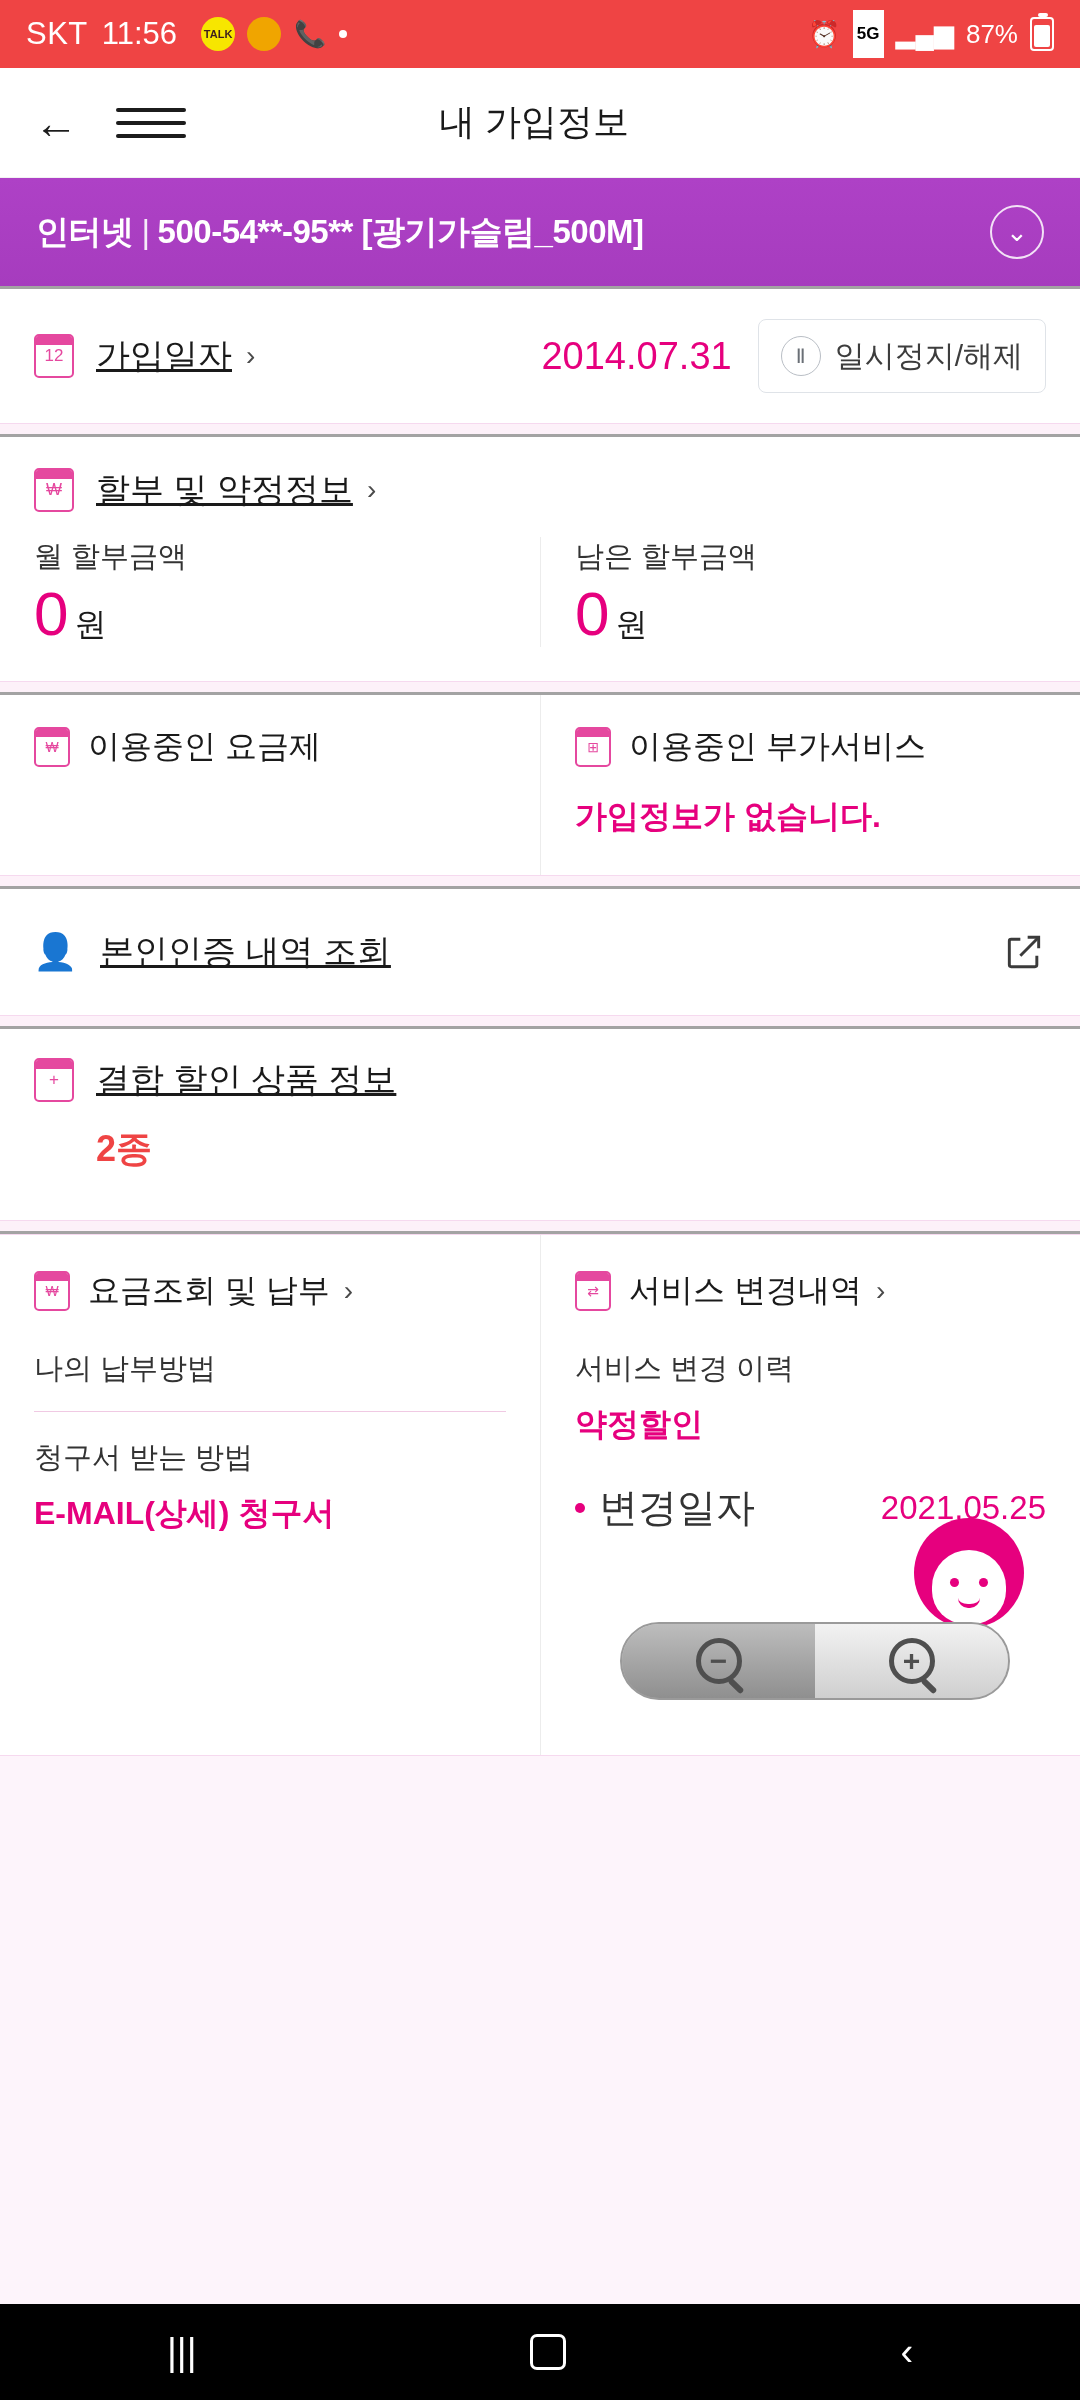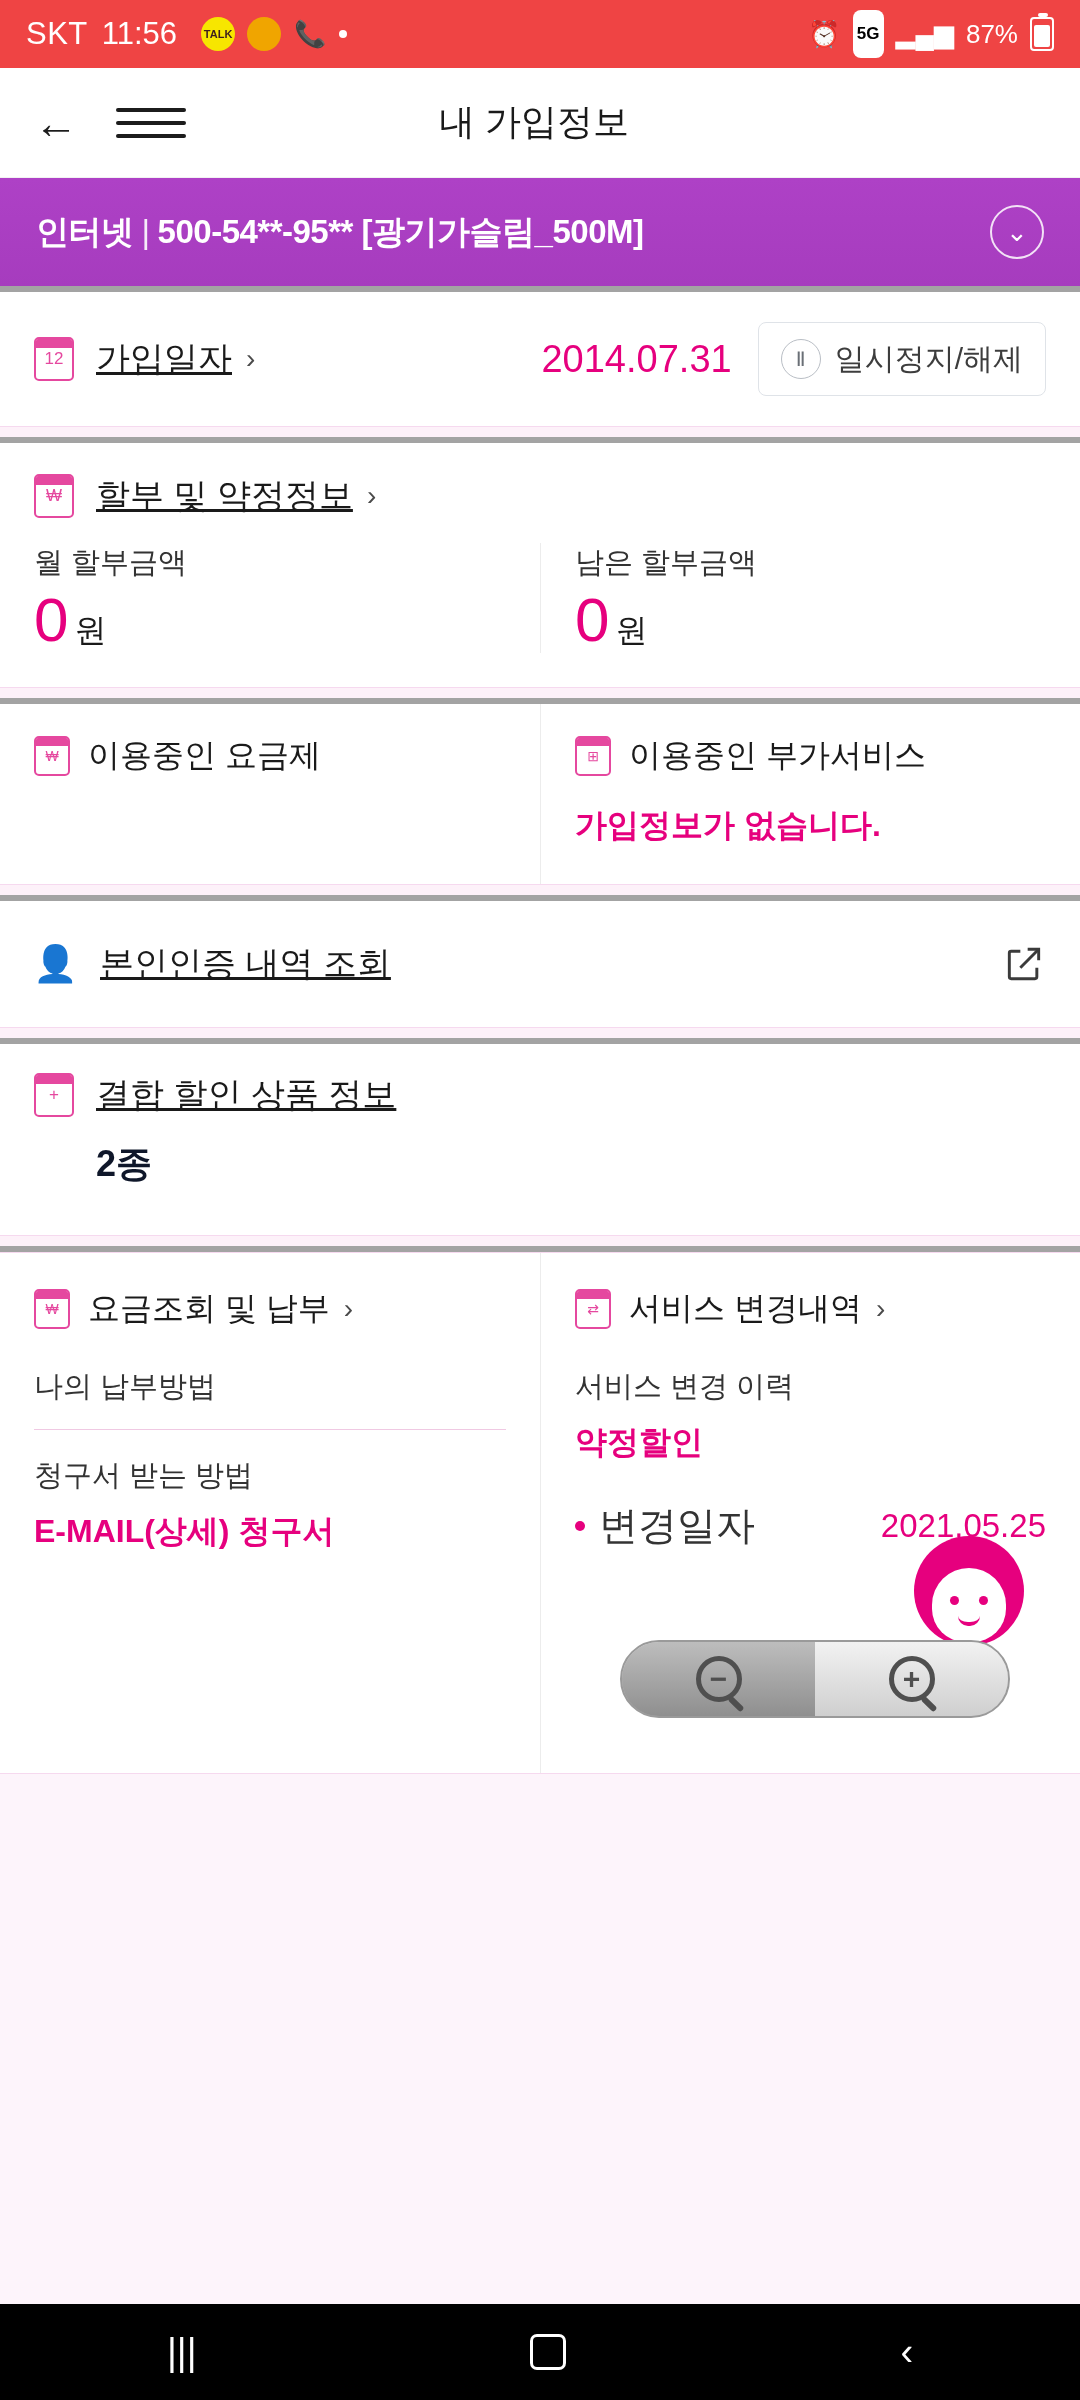--- a/index.html
+++ b/index.html
@@ -22,21 +22,21 @@
   .sb-time { font-size: 31px; }
   .sb-icons-left { display: flex; align-items: center; gap: 12px; margin-left: 10px; }
   .mini { width: 34px; height: 34px; border-radius: 50%; display: inline-block; }
   .mini.talk { background: #f7e600; position: relative; }
   .mini.talk::after { content: "TALK"; position: absolute; inset: 0; font-size: 11px; color: #3c1e1e; display: flex; align-items: center; justify-content: center; font-weight: bold; }
   .mini.face { background: #f0a500; }
   .mini.call { background: transparent; color: #fff; font-size: 26px; display:flex; align-items:center; justify-content:center;}
   .dot { width: 8px; height: 8px; background: #fff; border-radius: 50%; }
   .sb-right { margin-left: auto; display: flex; align-items: center; gap: 12px; }
   .sb-right .ico { font-size: 26px; }
-  .badge5g { background: #fff; color: #000; font-size: 17px; border-radius: 8px; padding: 14px 4px; font-weight: bold; }
+  .badge5g { background: #fff; color: #000; font-size: 17px; border-radius: 0; padding: 14px 4px; font-weight: bold; }
   .battery { width: 24px; height: 34px; border: 2px solid #fff; border-radius: 4px; position: relative; }
   .battery::before { content:""; position:absolute; top:-6px; left:6px; width:10px; height:4px; background:#fff; border-radius:2px;}
   .battery::after { content:""; position:absolute; left:2px; right:2px; bottom:2px; height:75%; background:#fff; border-radius:2px;}
 
   
   .appbar {
     height: 110px; background: #fff; display: flex; align-items: center;
     position: relative; flex: 0 0 110px; border-bottom: 1px solid #f2f2f2;
   }
   .appbar .back { width: 84px; display: flex; align-items: center; justify-content: center; font-size: 44px; color: #1c1c1c; margin-left: 14px;}
@@ -56,21 +56,21 @@
   .purple .ptext { color: #fff; font-size: 33px; font-weight: bold; letter-spacing: -0.5px; }
   .purple .ptext .sep { font-weight: normal; opacity: .9; margin: 0 8px; }
   .purple .chev {
     margin-left: auto; width: 54px; height: 54px; border: 2px solid rgba(255,255,255,.85);
     border-radius: 50%; display: flex; align-items: center; justify-content: center;
     color: #fff; font-size: 26px;
   }
 
   
   .content { flex: 1 1 auto; background: #fdf4fb; overflow: hidden; }
-  .card { background: #fff; border-top: 6px solid #a3a3a3; border-bottom: 1px solid #f6d9ef; }
+  .card { background: #fff; border-top: 3px solid #a3a3a3; border-bottom: 1px solid #f6d9ef; }
   .gap { height: 10px; background: #fdf1f9; }
 
   .row { display: flex; align-items: center; padding: 0 34px; }
   .ico-sq {
     width: 40px; height: 44px; flex: 0 0 40px; position: relative;
     border: 2px solid #e5489f; border-radius: 5px;
   }
   .ico-sq .lbl { position: absolute; inset: 0; display: flex; align-items: center; justify-content: center; font-size: 17px; color: #e5489f; }
   .ico-sq::before { content: ""; position: absolute; top: 0; left: 0; right: 0; height: 9px; background: #e5489f; border-radius: 2px 2px 0 0; }
   .ico-person { width: 44px; height: 44px; flex: 0 0 44px; color: #e5489f; font-size: 36px; display: flex; align-items: center; justify-content: center; }
@@ -107,21 +107,21 @@
   .ico-small::before { content:""; position:absolute; top:0; left:0; right:0; height:8px; background:#e5489f; border-radius:2px 2px 0 0;}
   .ico-small .lbl { position:absolute; inset:0; display:flex; align-items:center; justify-content:center; font-size:14px; color:#e5489f;}
   .ttl-sm { font-size: 32px; color: #1a1a1a; margin-left: 18px; }
 
   
   .authrow { height: 126px; }
   .ext { margin-left: auto; width: 44px; height: 44px; color: #3b3b3b; }
 
   
   .combine { padding: 28px 34px 46px 34px; }
-  .combine .val { margin-top: 22px; margin-left: 62px; font-size: 36px; color: #0f172a; font-weight: bold; }
+  .combine .val { margin-top: 22px; margin-left: 62px; font-size: 36px; color: #ef4444; font-weight: bold; }
 
   
   .bpanels { display: flex; border-top: 1px solid #f6d9ef; }
   .bpanel { flex: 1 1 50%; padding: 34px 34px 40px 34px; min-height: 520px; }
   .bpanel + .bpanel { border-left: 1px solid #ececec; }
   .bpanel .bhead { display: flex; align-items: center; }
   .bpanel .sub { margin-top: 36px; font-size: 29px; color: #333; }
   .hr { height: 1px; background: #f0c9e3; margin: 22px 0 26px 0; }
   .bpanel .sub2 { font-size: 29px; color: #333; }
   .bpanel .strong { margin-top: 14px; font-size: 32px; color: #e6007e; font-weight: bold; }

